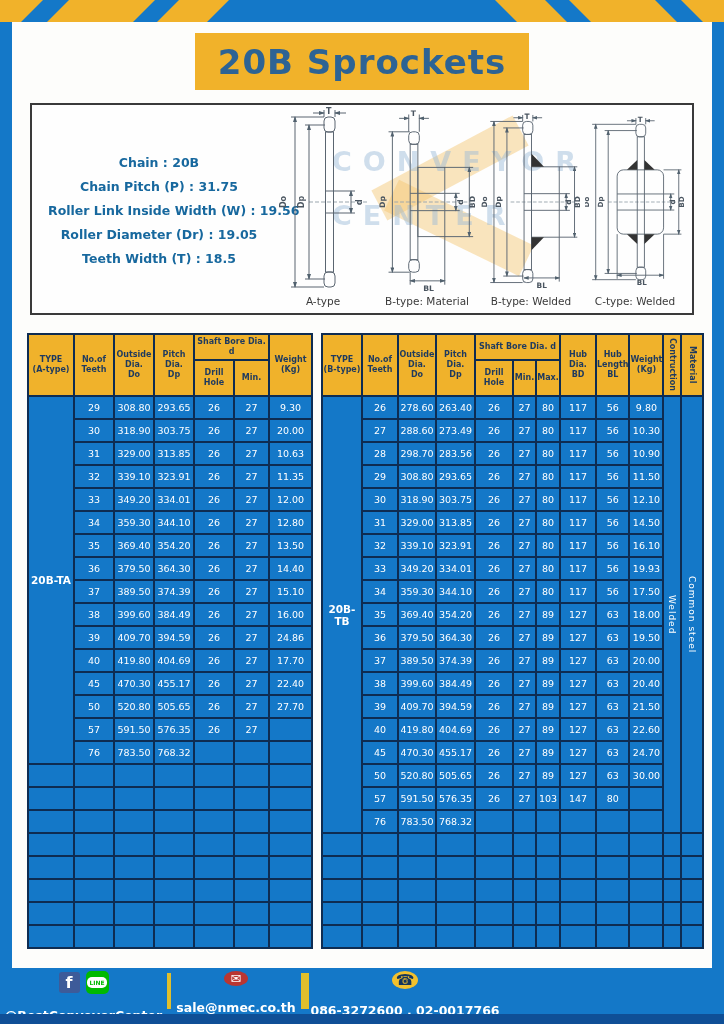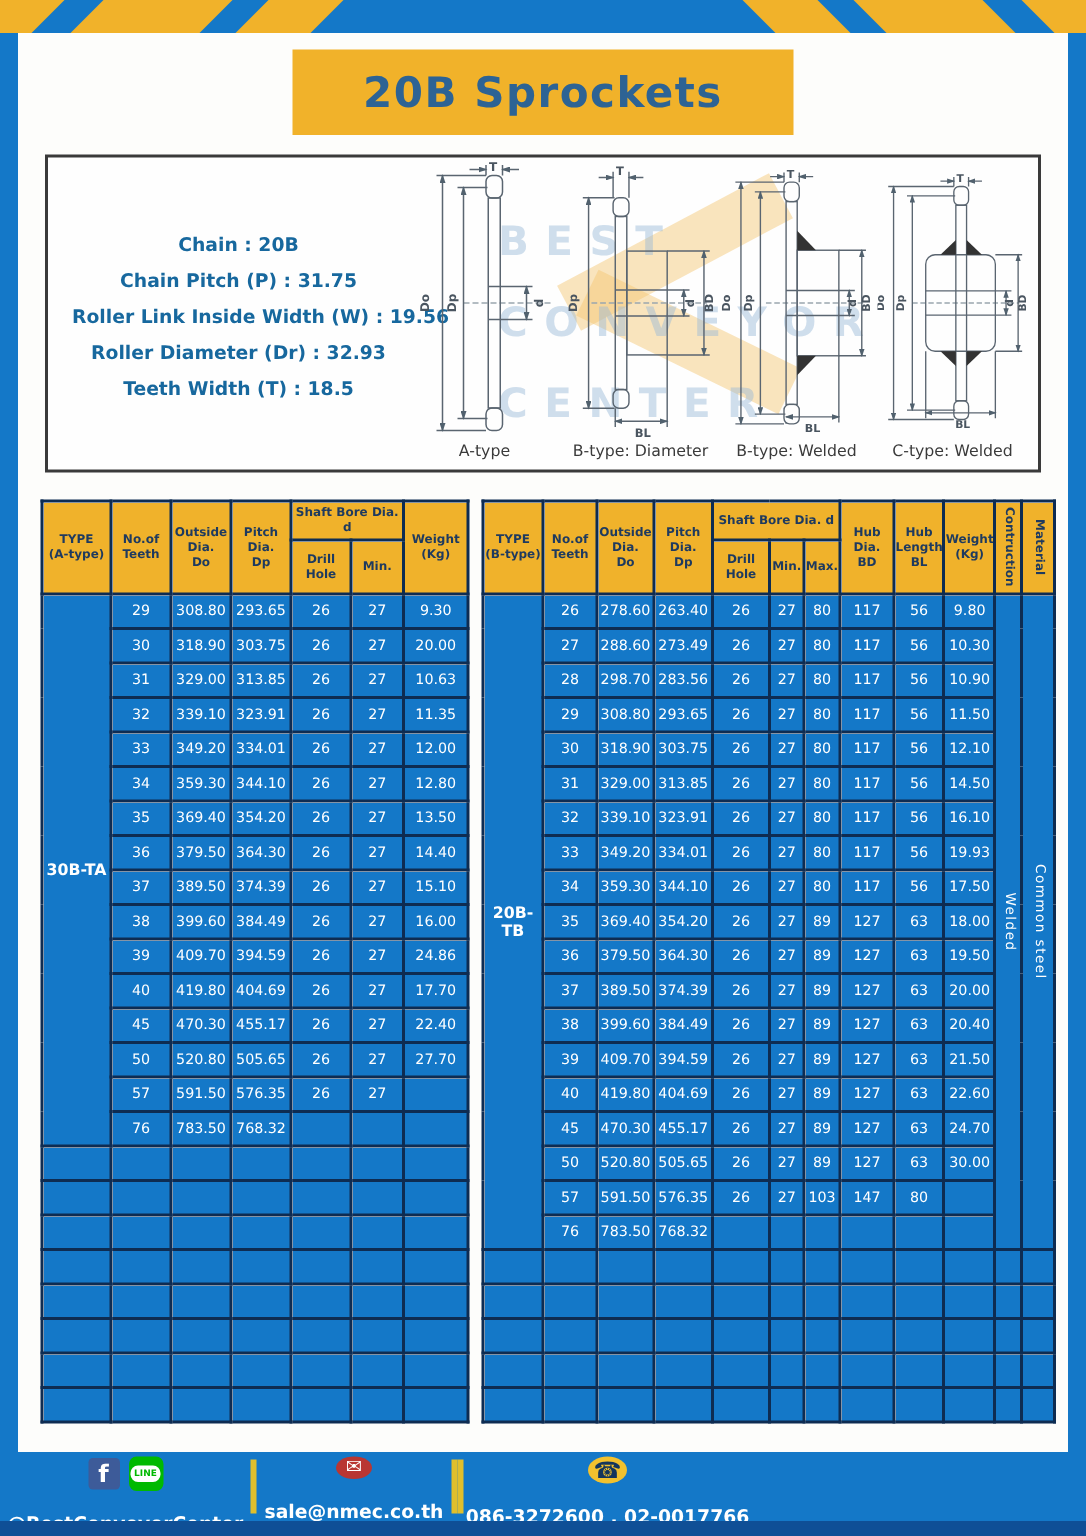--- a/index.html
+++ b/index.html
@@ -10,21 +10,21 @@
   .topbar { position:absolute; top:0; left:0; width:724px; height:22px; background:#1478c8; overflow:hidden; }
   .stripe { position:absolute; top:-2px; height:26px; background:#f1b22a; }
   .stripe.l { transform:skewX(-45deg); }
   .stripe.r { transform:skewX(45deg); }
 
   
   .sheet { position:absolute; left:12px; top:22px; width:700px; height:946px; background:#fdfdfb; overflow:hidden; }
 
   .banner { position:absolute; left:183px; top:11px; width:334px; height:57px; background:#f1b22a;
             display:flex; align-items:center; justify-content:center; }
-  .banner span { color:#2d6394; font-size:28px; font-weight:bold; letter-spacing:1px;text-align:center; }
+  .banner span { color:#2d6394; font-size:34px; font-weight:bold; letter-spacing:1px;text-align:center; }
 
   
   .panel { position:absolute; left:18px; top:81px; width:664px; height:212px; background:#fefefe;
            border:2px solid #3a3a3a; display:flex; }
   .specs { position:relative; z-index:2; width:238px; padding:46px 0 0 16px;text-align:center; }
   .specs div { color:#17689e; font-size:12.5px; font-weight:bold; line-height:24px; white-space:nowrap; }
   .dgwrap { position:relative; z-index:2; flex:1; display:flex; justify-content:space-between; padding:2px 6px 0 2px; }
   .dg { width:102px; display:flex; flex-direction:column; align-items:center; }
   .dg svg { flex:none; }
   .dg .dlabel { font-size:10.5px; color:#3a3a3a; margin-top:-2px; white-space:nowrap; }
@@ -84,30 +84,29 @@
   <div class="sheet">
 
     <div class="banner">
       <span>20B Sprockets</span>
     </div>
 
     <div class="panel">
       <div class="ribbon" style="left:338px;top:46px;width:160px;height:34px;transform:rotate(-28deg);"></div>
       <div class="ribbon" style="left:352px;top:106px;width:150px;height:34px;transform:rotate(26deg);"></div>
       <div class="wm">
-        <div class="wline">BEST</div>
         <div class="wline">CONVEYOR</div>
         <div class="wline">CENTER</div>
       </div>
 
       <div class="specs">
         <div>Chain : 20B</div>
         <div>Chain Pitch (P) : 31.75</div>
         <div>Roller Link Inside Width (W) : 19.56</div>
-        <div>Roller Diameter (Dr) : 32.93</div>
+        <div>Roller Diameter (Dr) : 19.05</div>
         <div>Teeth Width (T) : 18.5</div>
       </div>
 
       <div class="dgwrap">
 
         <div class="dg">
           <svg width="100" height="190" viewBox="0 0 100 190">
             <defs>
                 <marker id="a1" viewBox="0 0 6 4" refX="5" refY="2" markerWidth="6" markerHeight="4" orient="auto-start-reverse">
                   <path d="M0,0L6,2L0,4Z" fill="#51616e"></path>
@@ -169,21 +168,21 @@
             <text transform="rotate(-90 89 95)" x="89" y="95" text-anchor="middle">d</text>
             <line x1="70.5" y1="59" x2="100" y2="59"></line>
               <line x1="70.5" y1="131" x2="100" y2="131"></line>
             <line class="dim" x1="96" y1="59" x2="96" y2="131" marker-start="url(#a2)" marker-end="url(#a2)"></line>
             <text transform="rotate(-90 102 95)" x="102" y="95" text-anchor="middle">BD</text>
             <line x1="34.5" y1="168" x2="34.5" y2="181"></line>
               <line x1="70.5" y1="131" x2="70.5" y2="181"></line>
             <line class="dim" x1="34.5" y1="177" x2="70.5" y2="177" marker-start="url(#a2)" marker-end="url(#a2)"></line>
             <text x="48" y="188">BL</text>
           </svg>
-          <div class="dlabel">B-type: Diameter</div>
+          <div class="dlabel">B-type: Material</div>
         </div>
 
         <div class="dg">
           <svg width="100" height="190" viewBox="0 0 108 190">
             <defs>
                 <marker id="a3" viewBox="0 0 6 4" refX="5" refY="2" markerWidth="6" markerHeight="4" orient="auto-start-reverse">
                   <path d="M0,0L6,2L0,4Z" fill="#51616e"></path>
                 </marker>
               </defs>
             <line class="ax" x1="32" y1="95" x2="102" y2="95"></line>
@@ -301,21 +300,21 @@
             <th rowspan="2">Weight
 (Kg)</th>
           </tr>
           <tr class="h2">
             <th>Drill Hole</th>
             <th>Min.</th>
           </tr>
         </thead>
         <tbody id="body-a">
             <tr>
-              <td class="type-cell" rowspan="16">30B-TA</td>
+              <td class="type-cell" rowspan="16">20B-TA</td>
               <td>29</td>
               <td>308.80</td>
               <td>293.65</td>
               <td>26</td>
               <td>27</td>
               <td>9.30</td>
             </tr>
             <tr>
               <td>30</td>
               <td>318.90</td>

